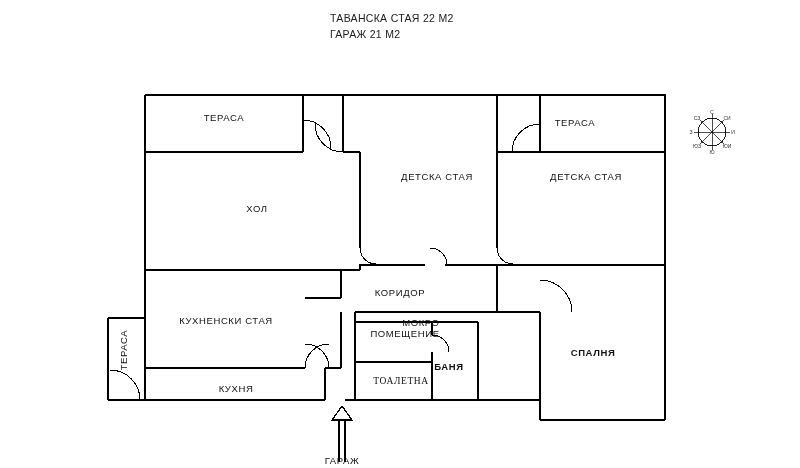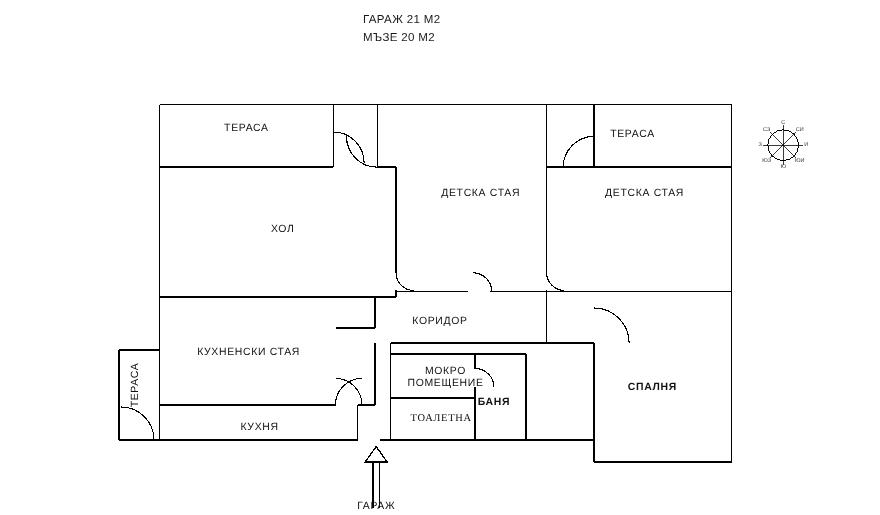--- a/index.html
+++ b/index.html
@@ -52,22 +52,22 @@
     position: absolute;
     font-size: 5px;
     color: #333;
     transform: translate(-50%, -50%);
   }
 </style>
 </head>
 <body>
 
 <div class="legend">
+  <div>ТАВАНСКА СТАЯ 22 М2</div>
   <div>ГАРАЖ 21 М2</div>
-  <div>МЪЗЕ 20 М2</div>
 </div>
 
 <svg id="plan" viewBox="0 0 800 468">
   <g stroke="#000" stroke-width="1.4" fill="none" shape-rendering="crispEdges">
 
     <path d="M145 95 L665 95 L665 265 L497 265 L497 265"></path>
     <path d="M145 95 L145 270"></path>
 
     <path d="M145 152 L303 152"></path>
     <path d="M303 95 L303 152"></path>
@@ -156,21 +156,21 @@
 
 <div class="lbl" style="left:224px; top:117px;">ТЕРАСА</div>
 <div class="lbl" style="left:575px; top:122px;">ТЕРАСА</div>
 <div class="lbl" style="left:257px; top:208px;">ХОЛ</div>
 <div class="lbl" style="left:437px; top:176px;">ДЕТСКА СТАЯ</div>
 <div class="lbl" style="left:586px; top:176px;">ДЕТСКА СТАЯ</div>
 <div class="lbl" style="left:400px; top:292px;">КОРИДОР</div>
 <div class="lbl" style="left:226px; top:320px;">КУХНЕНСКИ СТАЯ</div>
 <div class="lbl" style="left:236px; top:388px;">КУХНЯ</div>
 <div class="lbl vert" style="left:123px; top:350px;">ТЕРАСА</div>
-<div class="lbl two" style="left:405px; top:343px;">
+<div class="lbl two" style="left:405px; top:328px;text-align:right;">
   <div>МОКРО</div>
   <div>ПОМЕЩЕНИЕ</div>
 </div>
 <div class="lbl" style="left:401px; top:381px;font-family:Liberation Serif, serif;">ТОАЛЕТНА</div>
 <div class="lbl" style="left:449px; top:366px;font-weight:bold;">БАНЯ</div>
 <div class="lbl" style="left:593px; top:352px;font-weight:bold;">СПАЛНЯ</div>
 
 <div class="lbl" style="left:342px; top:460px;">ГАРАЖ</div>
 
 <div class="compass-lbl" style="left:712px; top:112px;">С</div>

